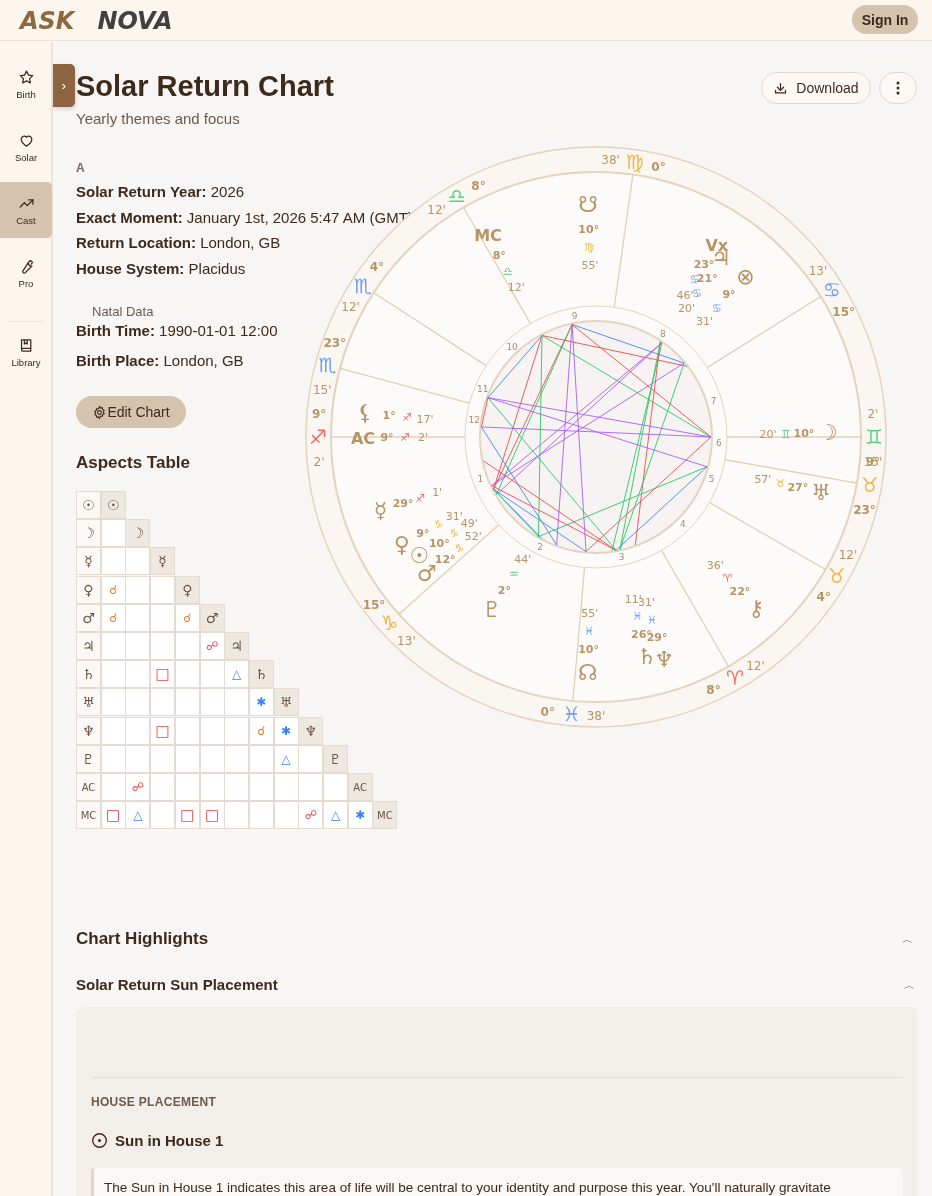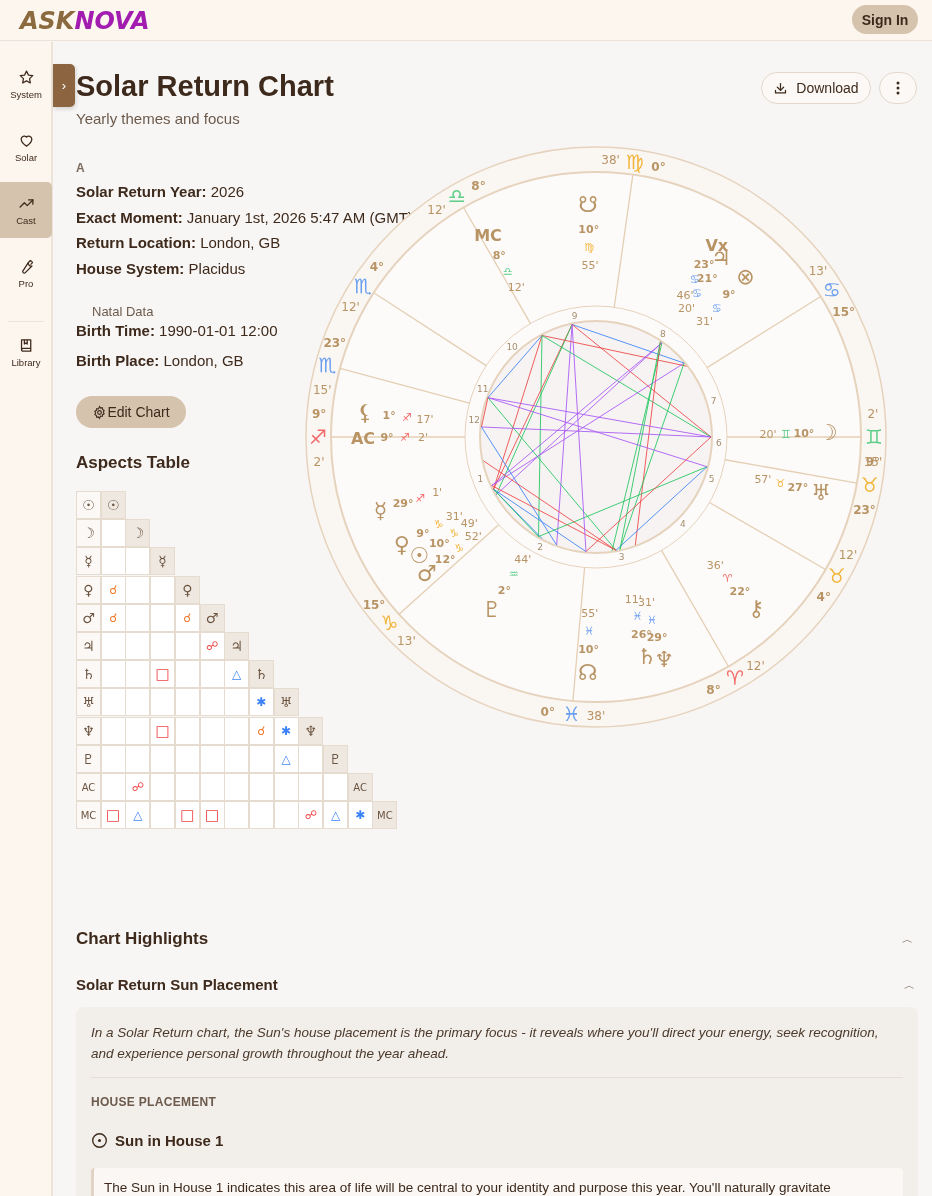--- a/index.html
+++ b/index.html
@@ -1,21 +1,21 @@
 <!DOCTYPE html>
 <html><head>
 <meta charset="utf-8">
 <style>
   * { box-sizing: border-box; margin: 0; padding: 0; }
   html, body { width: 932px; height: 1196px; overflow: hidden; }
   body { font-family: "Liberation Sans", "DejaVu Sans", sans-serif; background: #f8f6f4; color: #3e2a1c; position: relative; }
   .topbar { position: absolute; left: 0; top: 0; width: 932px; height: 41px; background: #fdf6ee; border-bottom: 1px solid #ece3d8; }
   .logo { position: absolute; left: 20px; top: 7px; font-family: "DejaVu Sans", sans-serif; font-weight: bold; font-style: italic; font-size: 24px; letter-spacing: 0px; }
   .logo .a { color: #8c6a3f; }
-  .logo .b { color: #a21caf; }
+  .logo .b { color: #404040; margin-left: 23px; }
   .signin { position: absolute; left: 852px; top: 5px; width: 66px; height: 29px; border-radius: 15px; background: #d6c3ae; color: #3e2a1c; font-weight: bold; font-size: 14px; display: flex; align-items: center; justify-content: center; border: none; }
   .sidebar { position: absolute; left: 0; top: 42px; width: 53px; height: 1154px; background: #fdf6ee; border-right: 2px solid #ede4d9; }
   .side-item { position: absolute; left: 0; width: 52px; height: 56px; display: flex; flex-direction: column; align-items: center; justify-content: center; font-size: 9.5px; color: #3e2a1c; }
   .side-item svg { width: 17px; height: 17px; margin-bottom: 3px; }
   .side-item.active { background: #d6c3ae; border-radius: 0 5px 5px 0; }
   .side-divider { position: absolute; left: 8px; top: 279px; width: 36px; height: 1px; background: #ece3d8; }
   .collapse-tab { position: absolute; left: 53px; top: 64px; width: 22px; height: 43px; background: #8c6540; border-radius: 0 5px 5px 0; color: #fff; display: flex; align-items: center; justify-content: center; font-size: 13px; box-shadow: 1px 2px 4px rgba(0,0,0,0.15); }
   .page-title { position: absolute; left: 76px; top: 70px; font-size: 29px; font-weight: bold; color: #3e2a1c; }
   .page-sub { position: absolute; left: 76px; top: 110px; font-size: 15px; color: #6c5a4c; }
   .btn-download { position: absolute; left: 761px; top: 72px; width: 110px; height: 32px; border: 1px solid #e3d8cc; border-radius: 16px; background: #fbf8f5; display: flex; align-items: center; justify-content: center; gap: 8px; font-size: 14px; color: #3e2a1c; }
@@ -47,21 +47,21 @@
 <div class="topbar">
   <div class="logo"><span class="a">ASK</span><span class="b">NOVA</span></div>
   <button class="signin">Sign In</button>
 </div>
 
 <div class="sidebar">
   <div class="side-item" style="top:14px">
     <svg viewBox="0 0 24 24" fill="none" stroke="#3e2a1c" stroke-width="1.8" stroke-linejoin="round">
         <path d="M12 3l2.7 5.6 6.1.8-4.5 4.2 1.1 6.1L12 16.8 6.6 19.7l1.1-6.1L3.2 9.4l6.1-.8z"></path>
       </svg>
-    <span>System</span>
+    <span>Birth</span>
   </div>
   <div class="side-item" style="top:77px">
     <svg viewBox="0 0 24 24" fill="none" stroke="#3e2a1c" stroke-width="1.8" stroke-linejoin="round">
         <path d="M12 20s-7.5-4.6-7.5-10A4.3 4.3 0 0 1 12 7.3 4.3 4.3 0 0 1 19.5 10c0 5.4-7.5 10-7.5 10z"></path>
       </svg>
     <span>Solar</span>
   </div>
   <div class="side-item active" style="top:140px">
     <svg viewBox="0 0 24 24" fill="none" stroke="#3e2a1c" stroke-width="1.8" stroke-linecap="round" stroke-linejoin="round">
         <path d="M3 17l6-6 4 4 8-8"></path>
@@ -420,21 +420,20 @@
       <text x="207.7393461962526" y="134.0058525425217" font-size="11" fill="#5dcf8a" text-anchor="middle" font-family="DejaVu Sans, sans-serif">♎</text>
       <text x="216.18983432639862" y="149.8989092139824" font-size="11" fill="#b89465" text-anchor="middle" font-family="DejaVu Sans, sans-serif">12'</text>
     </g>
   </svg>
 
 <div class="hl-title">Chart Highlights</div>
 <div class="chev" style="left:902px;top:932px">︿</div>
 <div class="sun-title">Solar Return Sun Placement</div>
 <div class="chev" style="left:904px;top:978px">︿</div>
 <div class="card">
-  <div class="card-intro">In a Solar Return chart, the Sun's house placement is the primary focus - it reveals where you'll direct your energy, seek recognition, and experience personal growth throughout the year ahead.</div>
   <div class="card-divider"></div>
   <div class="hp-label">HOUSE PLACEMENT</div>
   <div class="sun-house">
     <svg width="17" height="17" viewBox="0 0 20 20">
         <circle cx="10" cy="10" r="8" fill="none" stroke="#3e2a1c" stroke-width="1.6"></circle>
         <circle cx="10" cy="10" r="1.8" fill="#3e2a1c"></circle>
       </svg>
     <span>Sun in House 1</span>
   </div>
   <div class="sun-desc">The Sun in House 1 indicates this area of life will be central to your identity and purpose this year. You'll naturally gravitate</div>

